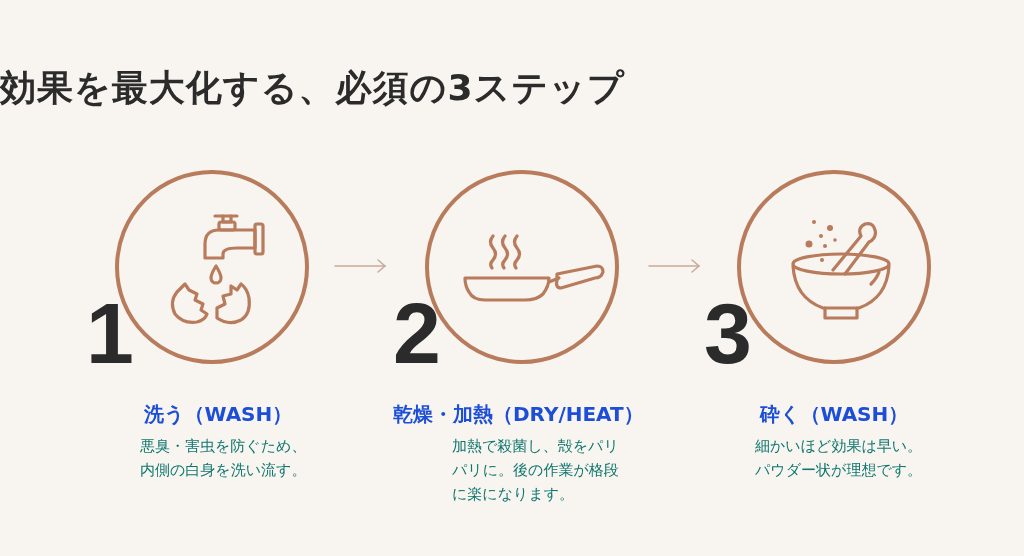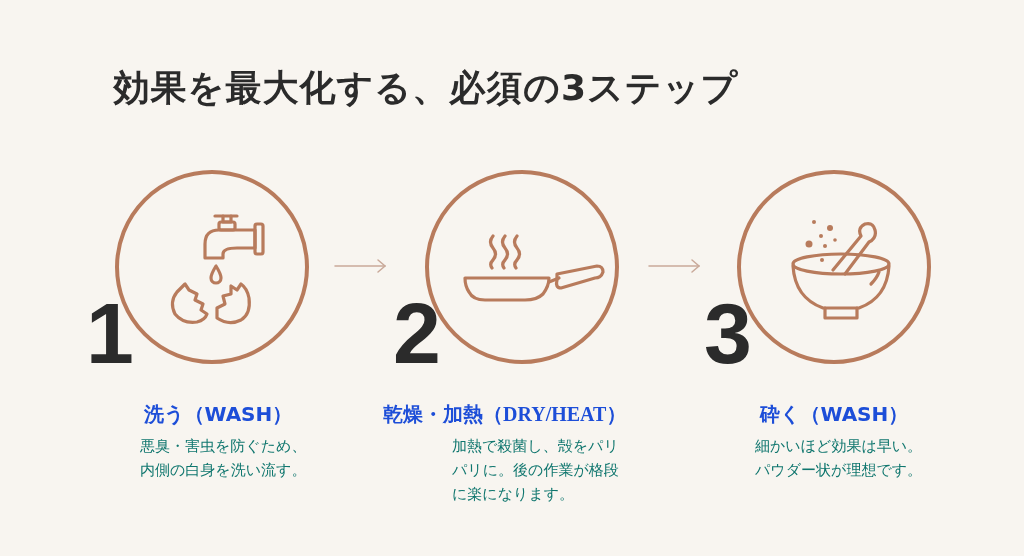--- a/index.html
+++ b/index.html
@@ -13,21 +13,20 @@
       position: relative;
       overflow: hidden;
       font-family: "DejaVu Sans", sans-serif;
       color: #262626;
     }
     .page-title {
       position: absolute;
       left: 0;
       top: 64px;
       width: 852px;
-      text-align: center;
       font-size: 36px;
       font-weight: bold;
       color: #2b2b2b;
       letter-spacing: 1px;
       line-height: 48px;
     }
     .circle {
       position: absolute;
       width: 186px;
       height: 186px;
@@ -118,21 +117,21 @@
       <path d="M88 62 Q83 68 88 74 Q93 80 88 86 Q84 90 87 94"></path>
 
       <path d="M36 104 H120 Q120 112 114 120 Q108 126 96 126 H56 Q44 126 40 118 Q36 112 36 104 Z"></path>
 
       <path d="M120 108 L130 104"></path>
 
       <path d="M128 100 L168 92 Q174 92 174 98 Q172 104 166 104 L132 114 Q126 114 128 106 Z"></path>
     </svg>
   </div>
   <div class="step-number" style="left:393px;">2</div>
-  <div class="step-title" style="left:383px;font-family:Liberation Serif, serif;">乾燥・加熱（DRY/HEAT）</div>
+  <div class="step-title" style="left:393px;">乾燥・加熱（DRY/HEAT）</div>
   <div class="step-desc" style="left:452px;">加熱で殺菌し、殻をパリ
 パリに。後の作業が格段
 に楽になります。</div>
 </div>
 
 <svg class="arrow" style="left:647px;" viewBox="0 0 56 16" fill="none" stroke="#c9a999" stroke-width="1.5" stroke-linecap="round">
   <path d="M2 8 H52"></path>
   <path d="M45 2 L52 8 L45 14"></path>
 </svg>
 

